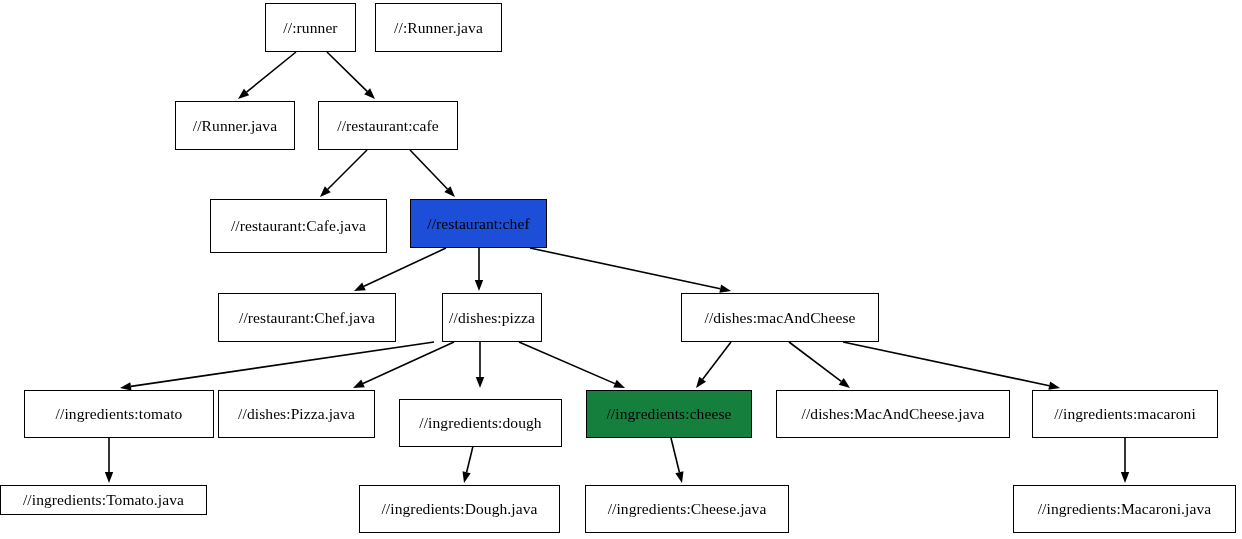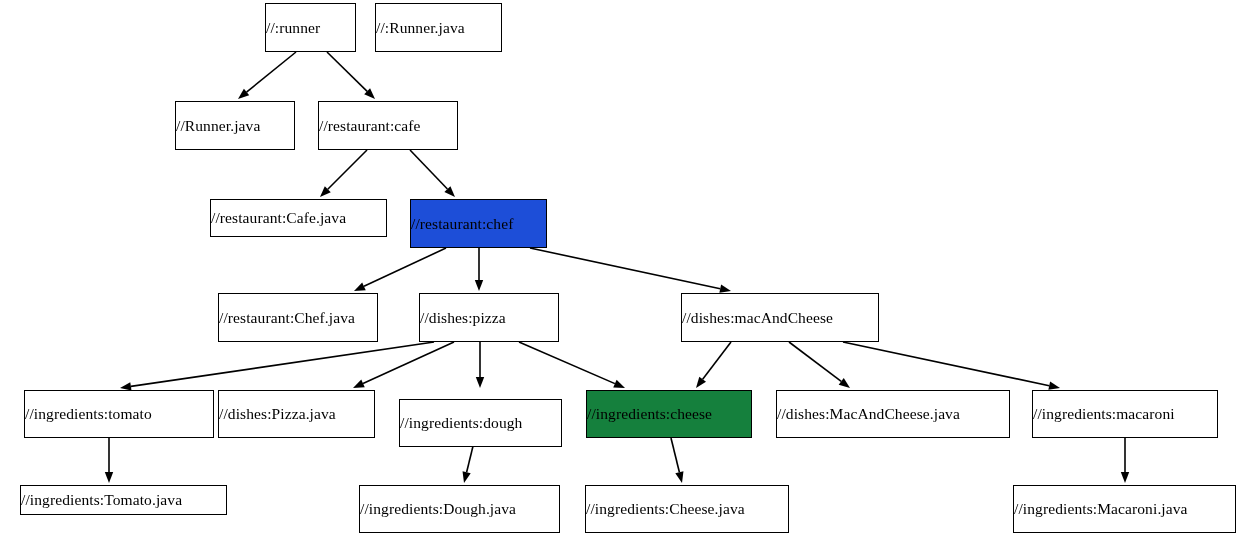--- a/index.html
+++ b/index.html
@@ -23,20 +23,21 @@
     height: 539px;
     pointer-events: none;
   }
   .graph-node {
     position: absolute;
     box-sizing: border-box;
     border: 1px solid #000000;
     background: #ffffff;
     display: flex;
     align-items: center;
+    justify-content: center;
     white-space: nowrap;
   }
   .graph-node .node-label {
     font-family: "Liberation Serif", "DejaVu Serif", serif;
     font-size: 15.5px;
     line-height: 1;
     color: #000000;
     letter-spacing: 0.1px;
   }
 </style>
@@ -124,30 +125,30 @@
       </div>
       <div class="graph-node" style="left: 375px; top: 3px; width: 127px; height: 49px; border-color: rgb(0, 0, 0); background: rgb(255, 255, 255);">
         <span class="node-label">//:Runner.java</span>
       </div>
       <div class="graph-node" style="left: 175px; top: 101px; width: 120px; height: 49px; border-color: rgb(0, 0, 0); background: rgb(255, 255, 255);">
         <span class="node-label">//Runner.java</span>
       </div>
       <div class="graph-node" style="left: 318px; top: 101px; width: 140px; height: 49px; border-color: rgb(0, 0, 0); background: rgb(255, 255, 255);">
         <span class="node-label">//restaurant:cafe</span>
       </div>
-      <div class="graph-node" style="left: 210px; top: 199px; width: 177px; height: 38px; border-color: rgb(0, 0, 0); background: rgb(255, 255, 255);">
+      <div class="graph-node" style="left: 210px; top: 199px; width: 177px; height: 54px; border-color: rgb(0, 0, 0); background: rgb(255, 255, 255);">
         <span class="node-label">//restaurant:Cafe.java</span>
       </div>
       <div class="graph-node" style="left: 410px; top: 199px; width: 137px; height: 49px; border-color: rgb(0, 0, 0); background: #1d4ed8;">
         <span class="node-label">//restaurant:chef</span>
       </div>
-      <div class="graph-node" style="left: 218px; top: 293px; width: 160px; height: 49px; border-color: rgb(0, 0, 0); background: rgb(255, 255, 255);">
+      <div class="graph-node" style="left: 218px; top: 293px; width: 178px; height: 49px; border-color: rgb(0, 0, 0); background: rgb(255, 255, 255);">
         <span class="node-label">//restaurant:Chef.java</span>
       </div>
-      <div class="graph-node" style="left: 419px; top: 293px; width: 140px; height: 49px; border-color: rgb(0, 0, 0); background: rgb(255, 255, 255);">
+      <div class="graph-node" style="left: 442px; top: 293px; width: 100px; height: 49px; border-color: rgb(0, 0, 0); background: rgb(255, 255, 255);">
         <span class="node-label">//dishes:pizza</span>
       </div>
       <div class="graph-node" style="left: 681px; top: 293px; width: 198px; height: 49px; border-color: rgb(0, 0, 0); background: rgb(255, 255, 255);">
         <span class="node-label">//dishes:macAndCheese</span>
       </div>
       <div class="graph-node" style="left: 24px; top: 390px; width: 190px; height: 48px; border-color: rgb(0, 0, 0); background: rgb(255, 255, 255);">
         <span class="node-label">//ingredients:tomato</span>
       </div>
       <div class="graph-node" style="left: 218px; top: 390px; width: 157px; height: 48px; border-color: rgb(0, 0, 0); background: rgb(255, 255, 255);">
         <span class="node-label">//dishes:Pizza.java</span>
@@ -157,21 +158,21 @@
       </div>
       <div class="graph-node" style="left: 586px; top: 390px; width: 166px; height: 48px; border-color: rgb(0, 0, 0); background: #15803d;">
         <span class="node-label">//ingredients:cheese</span>
       </div>
       <div class="graph-node" style="left: 776px; top: 390px; width: 234px; height: 48px; border-color: rgb(0, 0, 0); background: rgb(255, 255, 255);">
         <span class="node-label">//dishes:MacAndCheese.java</span>
       </div>
       <div class="graph-node" style="left: 1032px; top: 390px; width: 186px; height: 48px; border-color: rgb(0, 0, 0); background: rgb(255, 255, 255);">
         <span class="node-label">//ingredients:macaroni</span>
       </div>
-      <div class="graph-node" style="left: 20px; top: 485px; width: 207px; height: 30px; border-color: rgb(0, 0, 0); background: rgb(255, 255, 255);">
+      <div class="graph-node" style="left: 0; top: 485px; width: 207px; height: 30px; border-color: rgb(0, 0, 0); background: rgb(255, 255, 255);">
         <span class="node-label">//ingredients:Tomato.java</span>
       </div>
       <div class="graph-node" style="left: 359px; top: 485px; width: 201px; height: 48px; border-color: rgb(0, 0, 0); background: rgb(255, 255, 255);">
         <span class="node-label">//ingredients:Dough.java</span>
       </div>
       <div class="graph-node" style="left: 585px; top: 485px; width: 204px; height: 48px; border-color: rgb(0, 0, 0); background: rgb(255, 255, 255);">
         <span class="node-label">//ingredients:Cheese.java</span>
       </div>
       <div class="graph-node" style="left: 1013px; top: 485px; width: 223px; height: 48px; border-color: rgb(0, 0, 0); background: rgb(255, 255, 255);">
         <span class="node-label">//ingredients:Macaroni.java</span>

